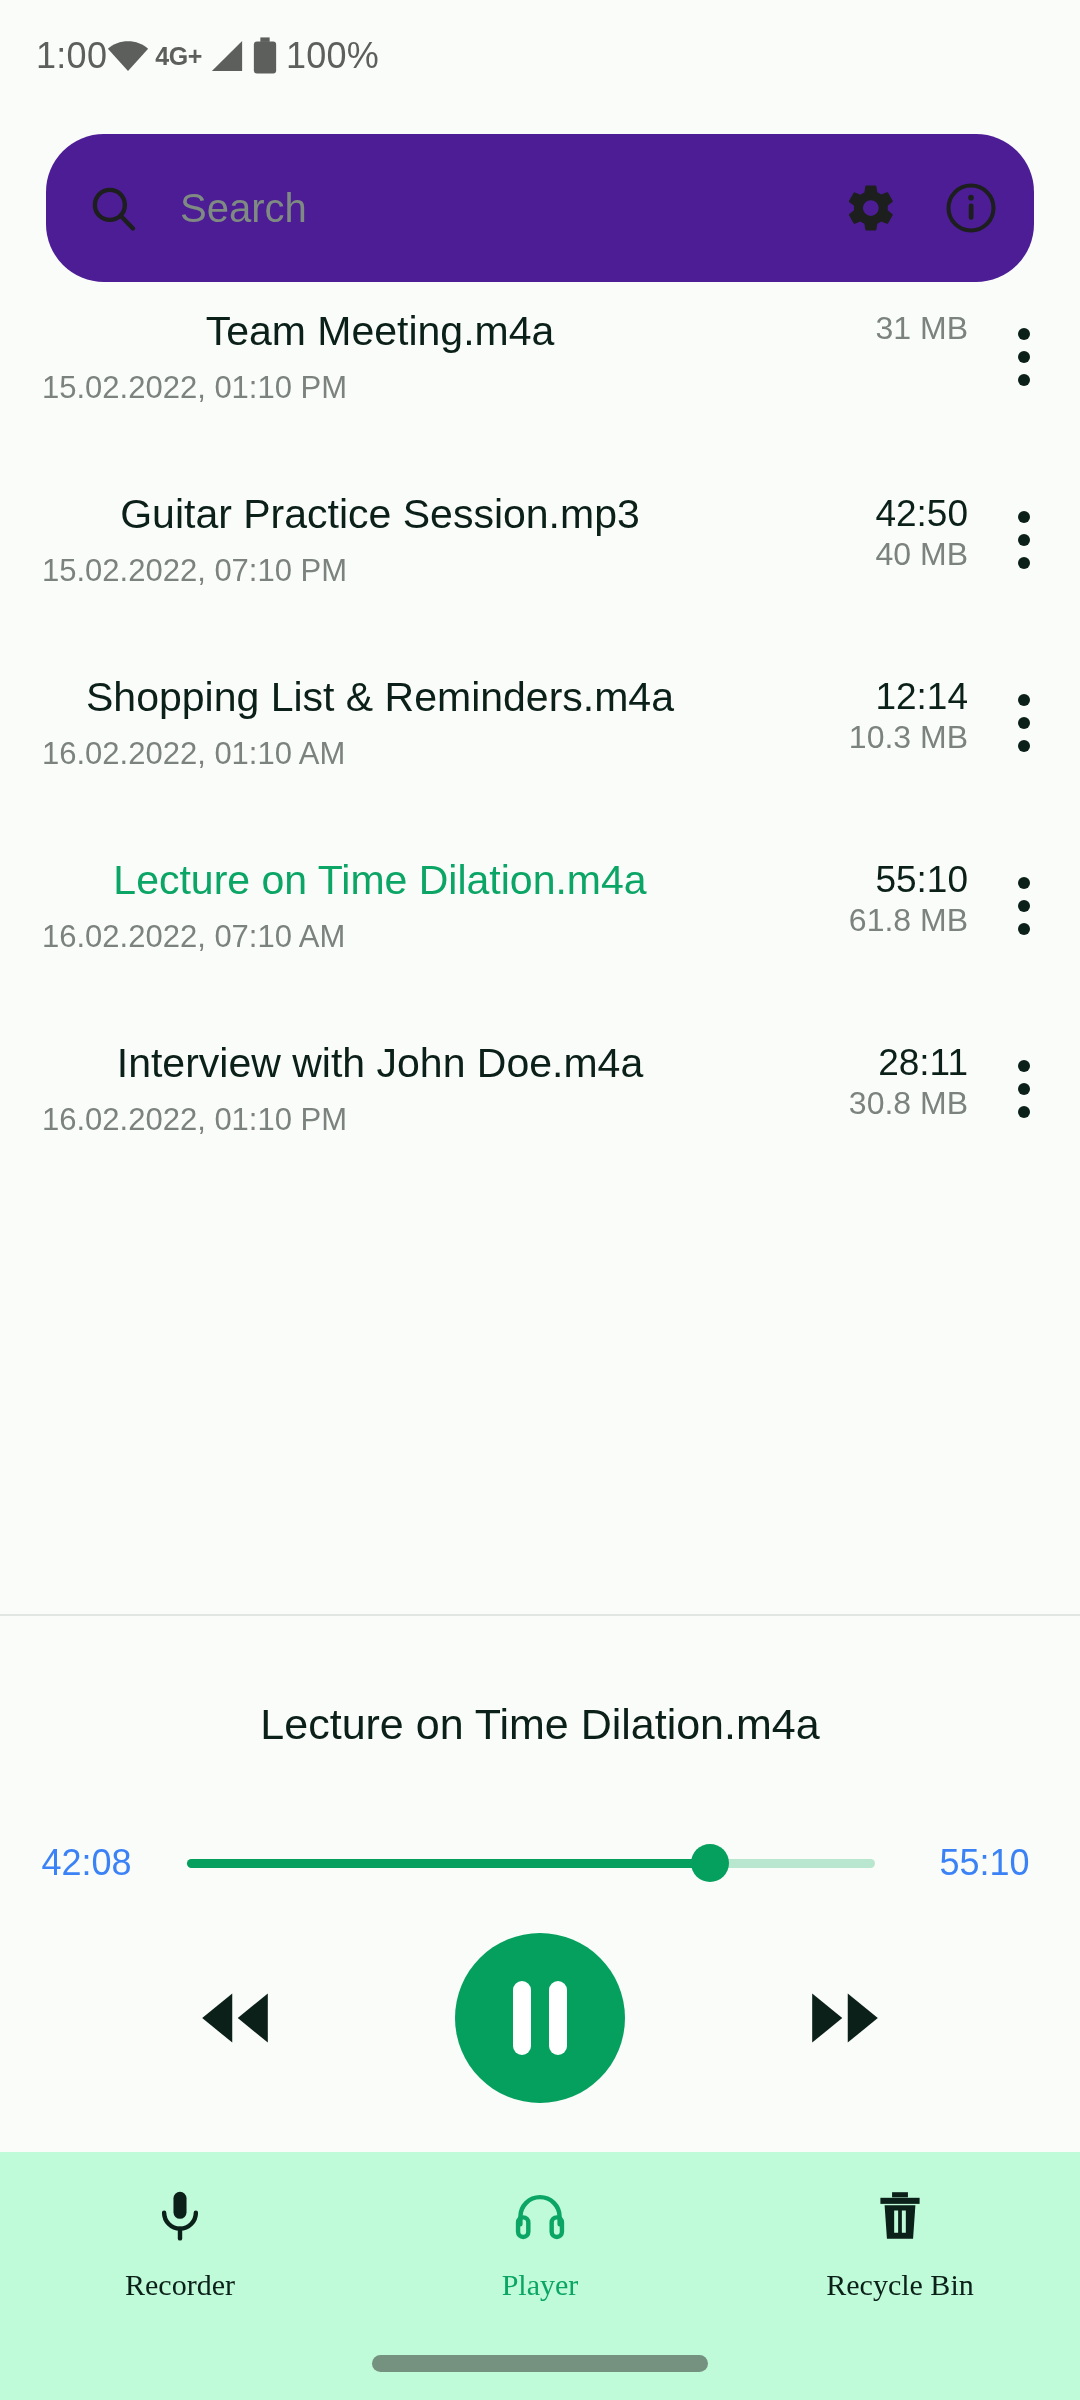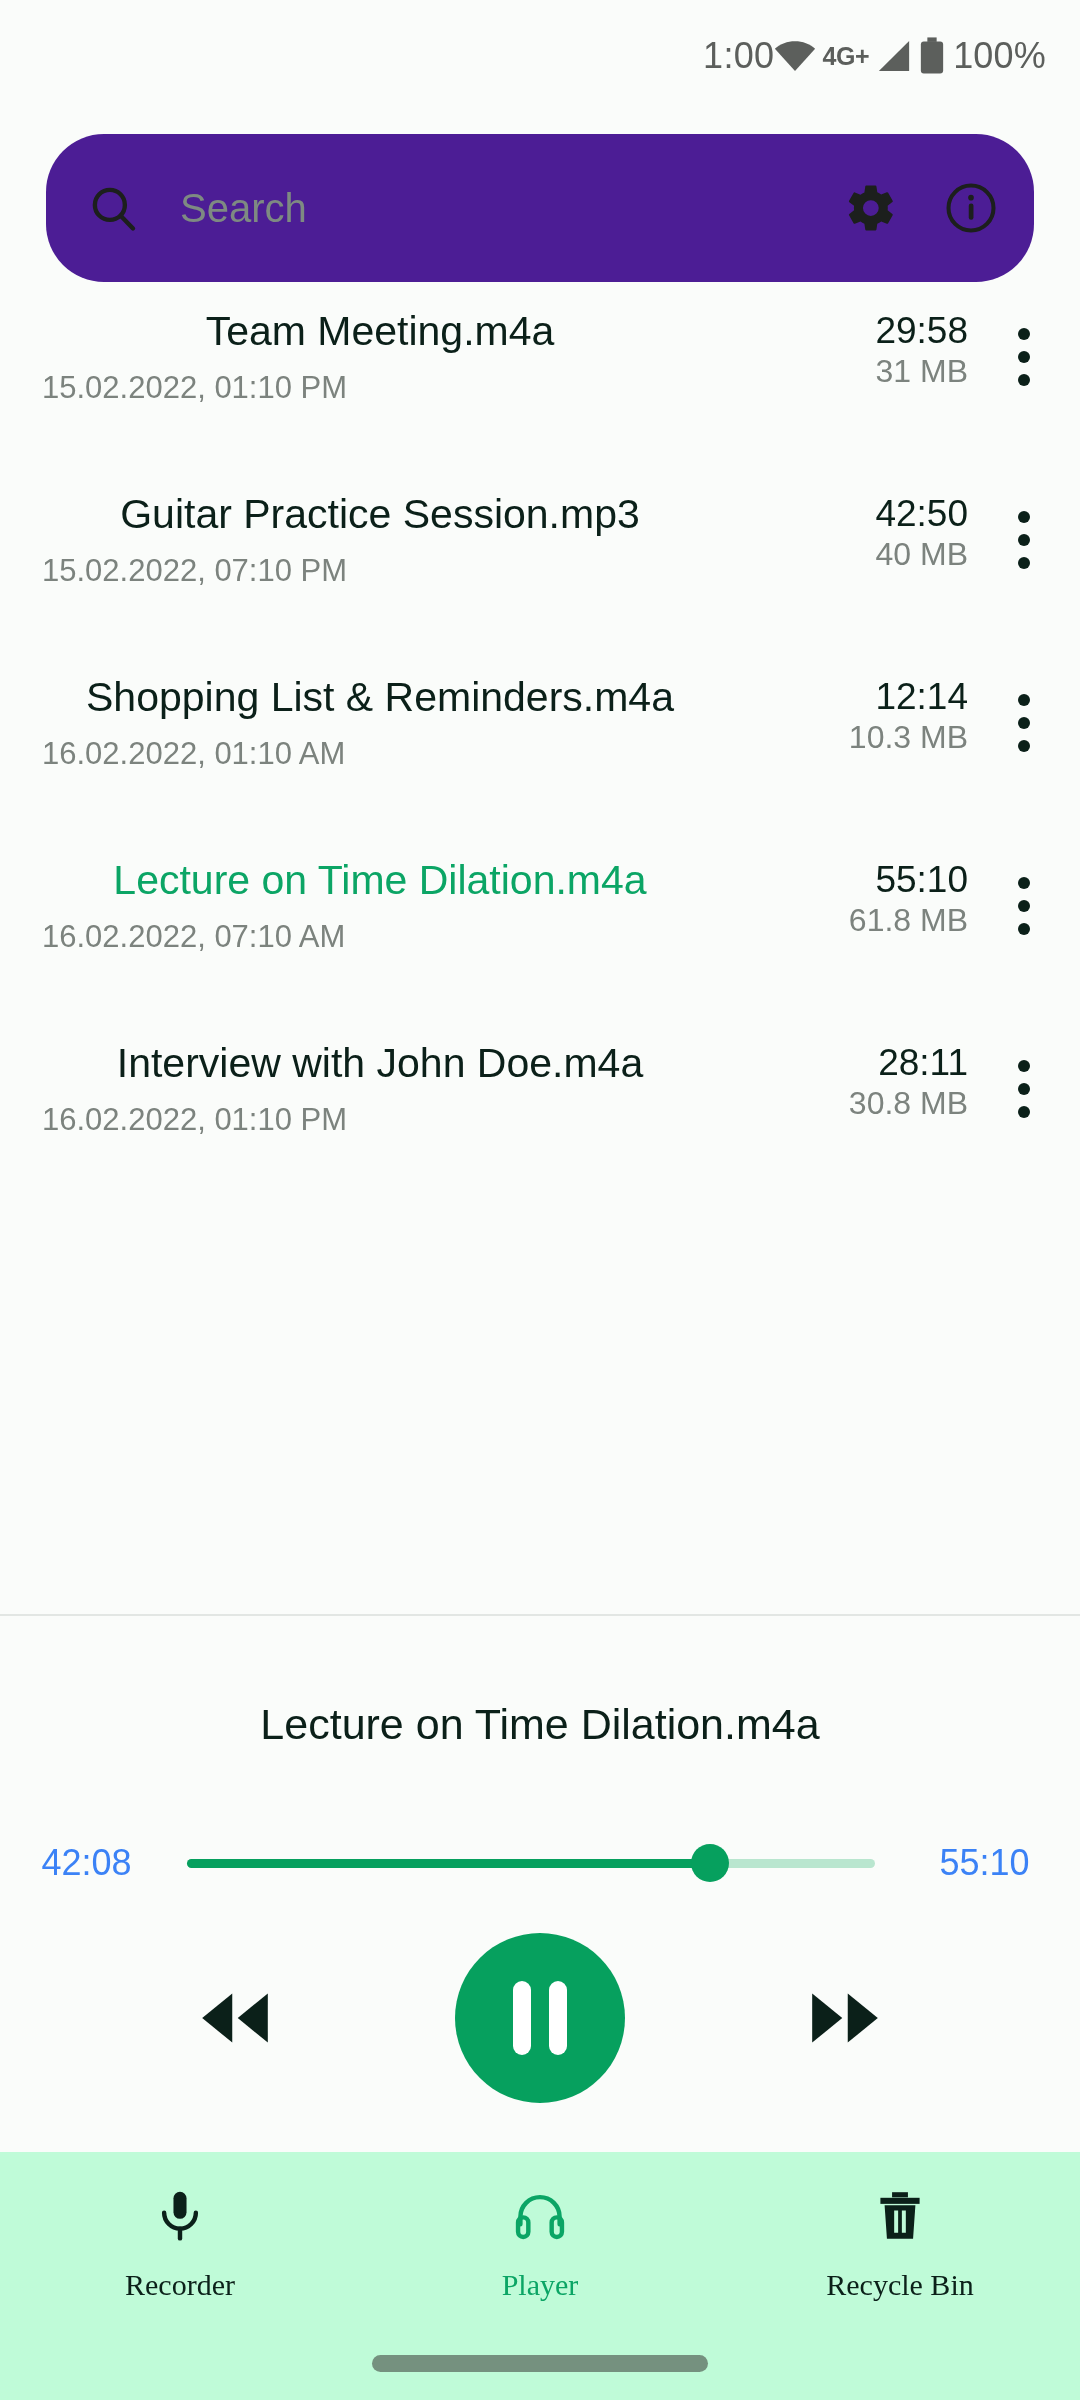--- a/index.html
+++ b/index.html
@@ -7,21 +7,21 @@
     width:1080px; height:2400px;
     background:#FAFCFA;
     font-family:"Liberation Sans", sans-serif;
     overflow:hidden;
   }
   .screen { position:relative; width:1080px; height:2400px; background:#FAFCFA; }
 
   
   .statusbar {
     position:absolute; top:0; left:0; width:1080px; height:112px;
-    display:flex; align-items:center; justify-content:flex-end;
+    display:flex; align-items:center; justify-content:flex-start;
     padding:0 34px 0 36px;
   }
   .status-time { font-size:36px; color:#5C5F5C; letter-spacing:.3px; }
   .status-right { display:flex; align-items:center; gap:6px; }
   .status-right svg { display:block; }
   .net-label { font-size:25px; font-weight:bold; color:#5C5F5C; letter-spacing:-.4px; }
   .battery-pct { font-size:36px; color:#5C5F5C; letter-spacing:.2px; margin-left:2px; }
 
   
   .searchbar {
@@ -160,21 +160,20 @@
   </div>
 
   <div class="list">
 
     <div class="row">
       <div class="row-main">
         <div class="row-title">Team Meeting.m4a</div>
         <div class="row-sub">15.02.2022, 01:10 PM</div>
       </div>
       <div class="row-meta">
-        <div class="row-dur">29:58</div>
         <div class="row-size">31 MB</div>
       </div>
       <div class="row-menu">
           <span></span>
           <span></span>
           <span></span>
         </div>
     </div>
 
     <div class="row">

